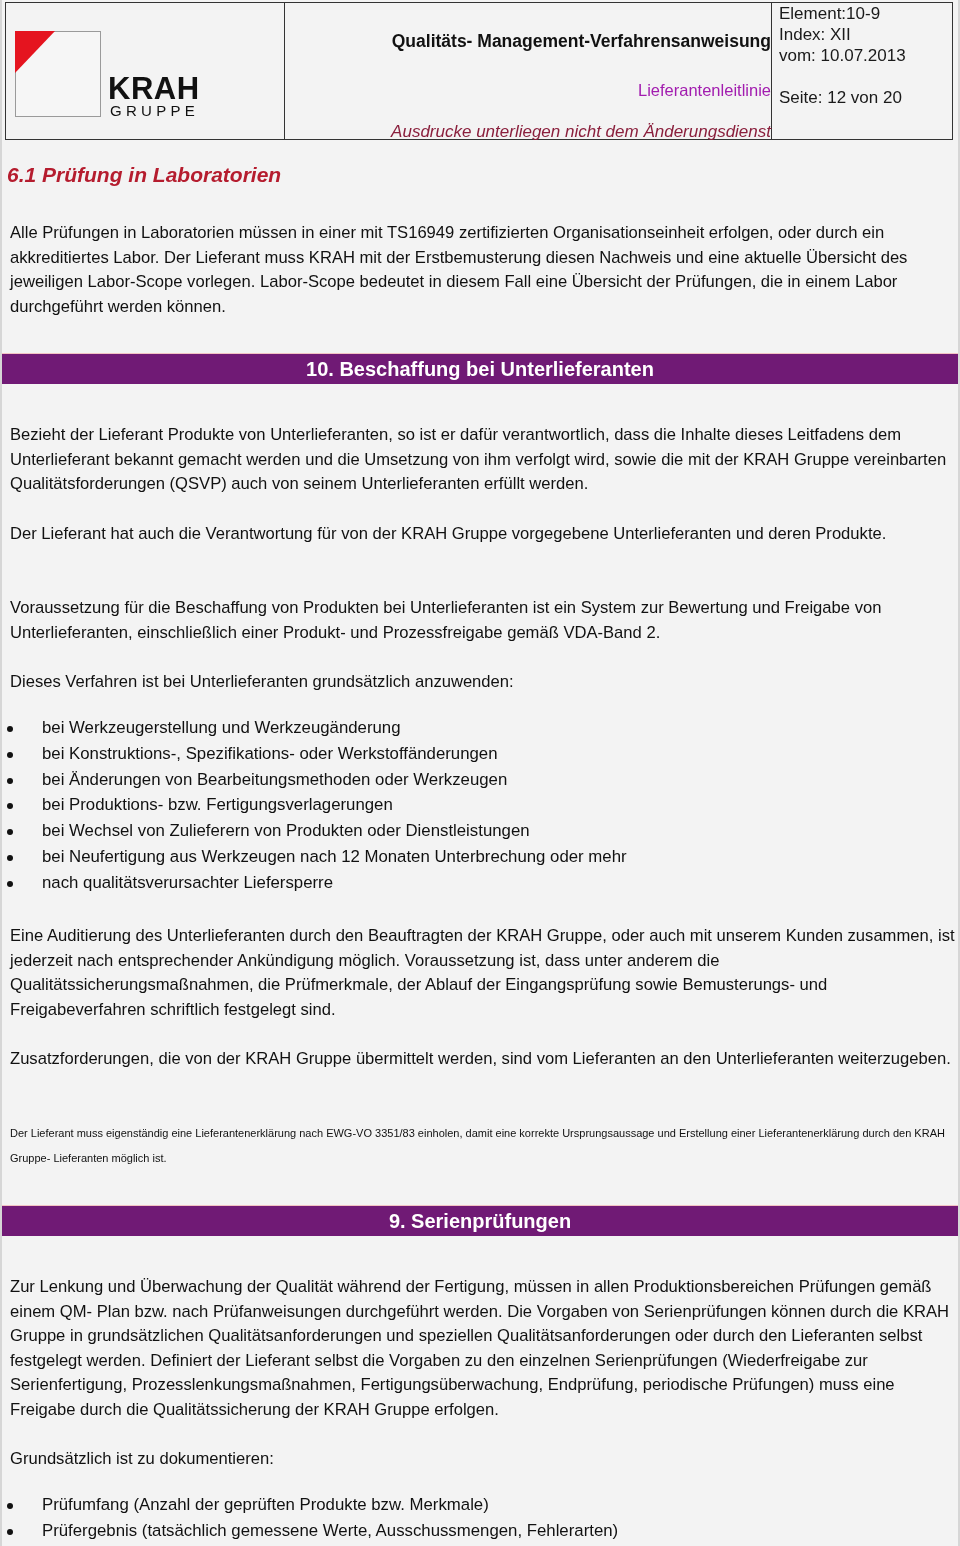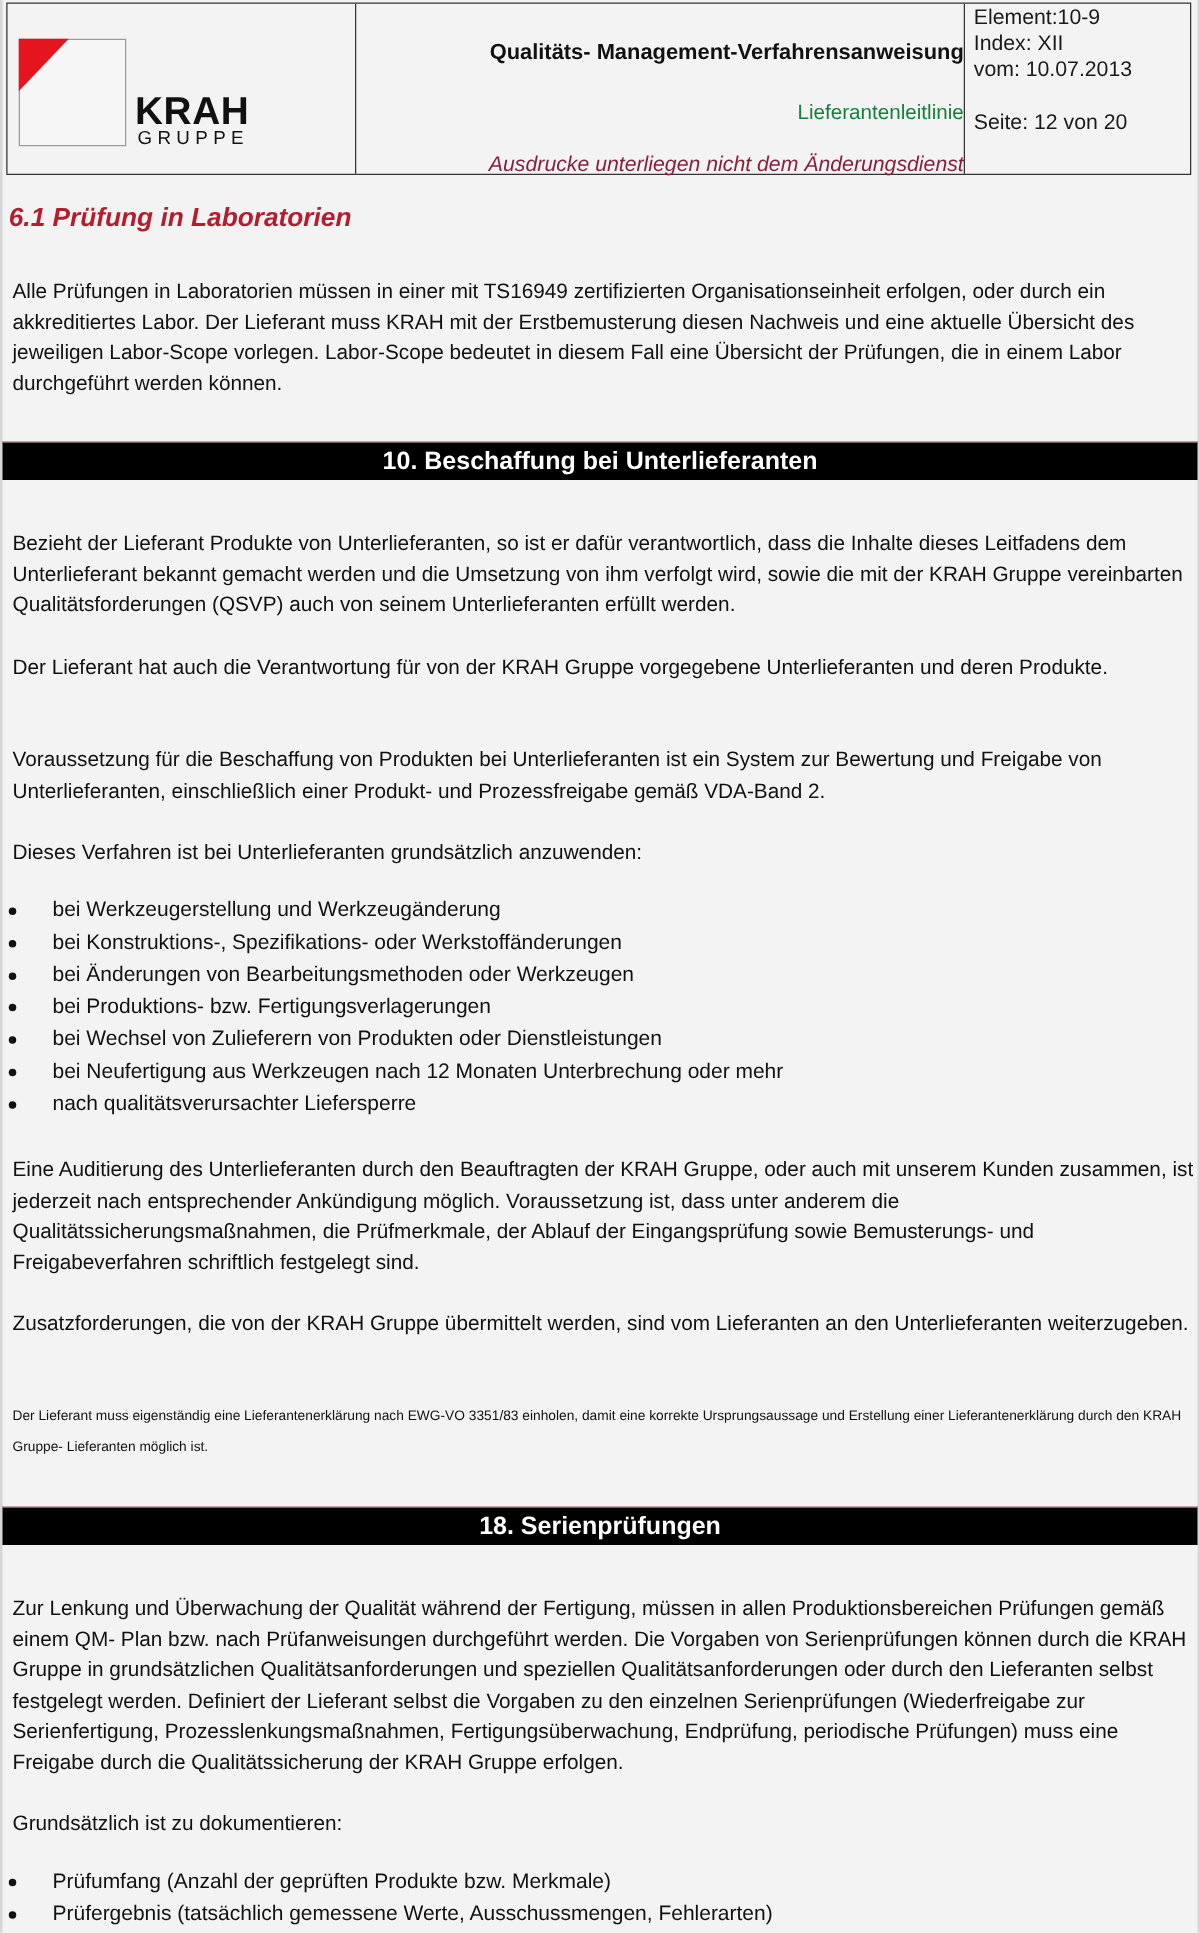--- a/index.html
+++ b/index.html
@@ -23,29 +23,29 @@
   .hdr-mid { width:486px; border-right:1.5px solid #333; position:relative; text-align:right; }
   .hdr-right { flex:1; position:relative; padding-left:7px; font-size:17px; line-height:21px; color:#1a1a1a; }
 
   .logo-box { position:absolute; left:9px; top:28px; width:86px; height:86px; border:1.5px solid #9a9a9a; box-sizing:border-box; background:#f6f6f6; }
   .logo-tri { position:absolute; left:9px; top:28px; width:0; height:0;
     border-top:42px solid #e5141f; border-right:40px solid transparent; }
   .logo-text { position:absolute; left:102px; top:70px; font-weight:bold; font-size:31px; letter-spacing:0.5px; color:#111; line-height:32px; }
   .logo-sub { position:absolute; left:104px; top:100px; font-size:15px; letter-spacing:4.3px; color:#111; line-height:16px; }
 
   .doc-title { position:absolute; left:0; right:0; top:28px; font-weight:bold; font-size:17.5px; color:#111; }
-  .doc-subtitle { position:absolute; left:0; right:0; top:78px; font-size:16.5px; color:#15803d; }
+  .doc-subtitle { position:absolute; left:0; right:0; top:78px; font-size:16.5px; color:#a21caf; }
   .doc-note { position:absolute; left:0; right:0; top:119px; font-size:17px; font-style:italic; color:#8a1f3c; }
 
   .meta-line { display:block; }
   .meta-gap { height:21px; }
   .h2-italic { position:absolute; left:7px; top:163px; font-size:21px; font-weight:bold; font-style:italic; color:#b51c2e; }
   .para { position:absolute; left:6px; width:950px; margin:4px; }
   .redbar {
-    position:absolute; left:2px; width:956px; height:30px; background:#000000;
+    position:absolute; left:2px; width:956px; height:30px; background:#701a75;
     color:#fff; font-weight:bold; font-size:20px; line-height:30px; text-align:center;
     border-top:1px solid #f3c3c3;
   }
   .bullets { position:absolute; left:6px; margin:0; padding:0; list-style:none; font-size:16.8px; }
   .bullets li { position:relative; padding-left:36px; height:25.8px; line-height:25.8px; }
   .bullets li .dot { position:absolute; left:1px; top:11px; width:6px; height:6px; border-radius:50%; background:#111; }
 </style>
 </head>
 <body>
 
@@ -89,20 +89,20 @@
   <li><span class="dot"></span><span>bei Produktions- bzw. Fertigungsverlagerungen</span></li>
   <li><span class="dot"></span><span>bei Wechsel von Zulieferern von Produkten oder Dienstleistungen</span></li>
   <li><span class="dot"></span><span>bei Neufertigung aus Werkzeugen nach 12 Monaten Unterbrechung oder mehr</span></li>
   <li><span class="dot"></span><span>nach qualitätsverursachter Liefersperre</span></li>
 </ul>
 
 <p class="para" style="top:920px; font-size:16.6px; line-height:24.6px;">Eine Auditierung des Unterlieferanten durch den Beauftragten der KRAH Gruppe, oder auch mit unserem Kunden zusammen, ist jederzeit nach entsprechender Ankündigung möglich. Voraussetzung ist, dass unter anderem die Qualitätssicherungsmaßnahmen, die Prüfmerkmale, der Ablauf der Eingangsprüfung sowie Bemusterungs- und Freigabeverfahren schriftlich festgelegt sind.</p>
 <p class="para" style="top:1043px; font-size:16.6px; line-height:24.6px;">Zusatzforderungen, die von der KRAH Gruppe übermittelt werden, sind vom Lieferanten an den Unterlieferanten weiterzugeben.</p>
 <p class="para" style="top:1117px; font-size:11px; line-height:24.6px;">Der Lieferant muss eigenständig eine Lieferantenerklärung nach EWG-VO 3351/83 einholen, damit eine korrekte Ursprungsaussage und Erstellung einer Lieferantenerklärung durch den KRAH Gruppe- Lieferanten möglich ist.</p>
 
-<div class="redbar" style="top:1205px;">18. Serienprüfungen</div>
+<div class="redbar" style="top:1205px;">9. Serienprüfungen</div>
 <p class="para" style="top:1271px; font-size:16.6px; line-height:24.6px;">Zur Lenkung und Überwachung der Qualität während der Fertigung, müssen in allen Produktionsbereichen Prüfungen gemäß einem QM- Plan bzw. nach Prüfanweisungen durchgeführt werden. Die Vorgaben von Serienprüfungen können durch die KRAH Gruppe in grundsätzlichen Qualitätsanforderungen und speziellen Qualitätsanforderungen oder durch den Lieferanten selbst festgelegt werden. Definiert der Lieferant selbst die Vorgaben zu den einzelnen Serienprüfungen (Wiederfreigabe zur Serienfertigung, Prozesslenkungsmaßnahmen, Fertigungsüberwachung, Endprüfung, periodische Prüfungen) muss eine Freigabe durch die Qualitätssicherung der KRAH Gruppe erfolgen.</p>
 <p class="para" style="top:1443px; font-size:16.6px; line-height:24.6px;">Grundsätzlich ist zu dokumentieren:</p>
 
 <ul class="bullets" style="top:1492px;">
   <li><span class="dot"></span><span>Prüfumfang (Anzahl der geprüften Produkte bzw. Merkmale)</span></li>
   <li><span class="dot"></span><span>Prüfergebnis (tatsächlich gemessene Werte, Ausschussmengen, Fehlerarten)</span></li>
 </ul>
 
 </body></html>

